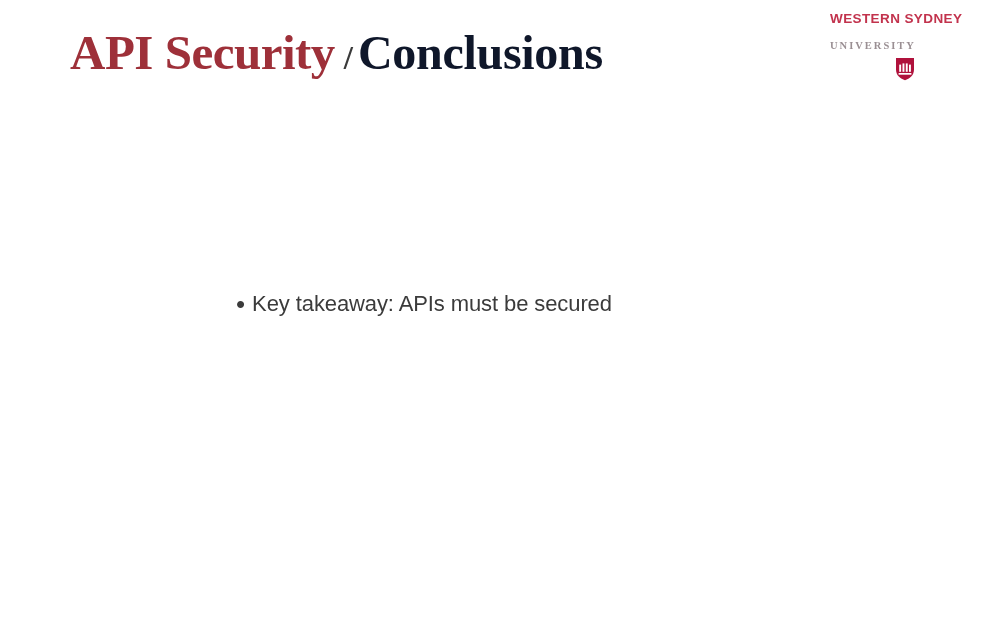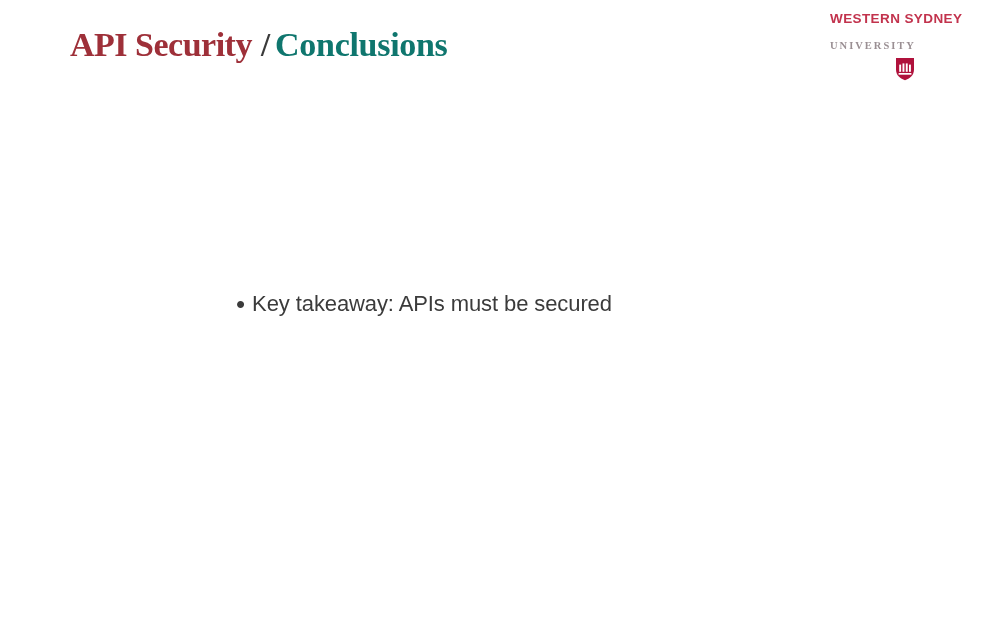--- a/index.html
+++ b/index.html
@@ -26,39 +26,39 @@
     position: absolute;
     left: 70px;
     top: 28px;
     display: flex;
     align-items: baseline;
     white-space: nowrap;
   }
   .title-primary {
     font-family: "Liberation Serif", "DejaVu Serif", serif;
     font-weight: bold;
-    font-size: 34px;
+    font-size: 49px;
     letter-spacing: -0.5px;
     color: #9e3039;
     line-height: 1;
   }
   .title-sep {
     font-family: "Liberation Serif", "DejaVu Serif", serif;
     font-weight: bold;
     font-size: 33px;
     color: #3a3a3a;
     line-height: 1;
     padding: 0 5px 0 9px;
   }
   .title-secondary {
     font-family: "Liberation Serif", "DejaVu Serif", serif;
     font-weight: bold;
-    font-size: 34px;
+    font-size: 48px;
     letter-spacing: -0.3px;
-    color: #0f766e;
+    color: #0f172a;
     line-height: 1;
   }
 
   
   .logo {
     position: absolute;
     right: 20px;
     top: 12px;
     width: 150px;
     height: 60px;

